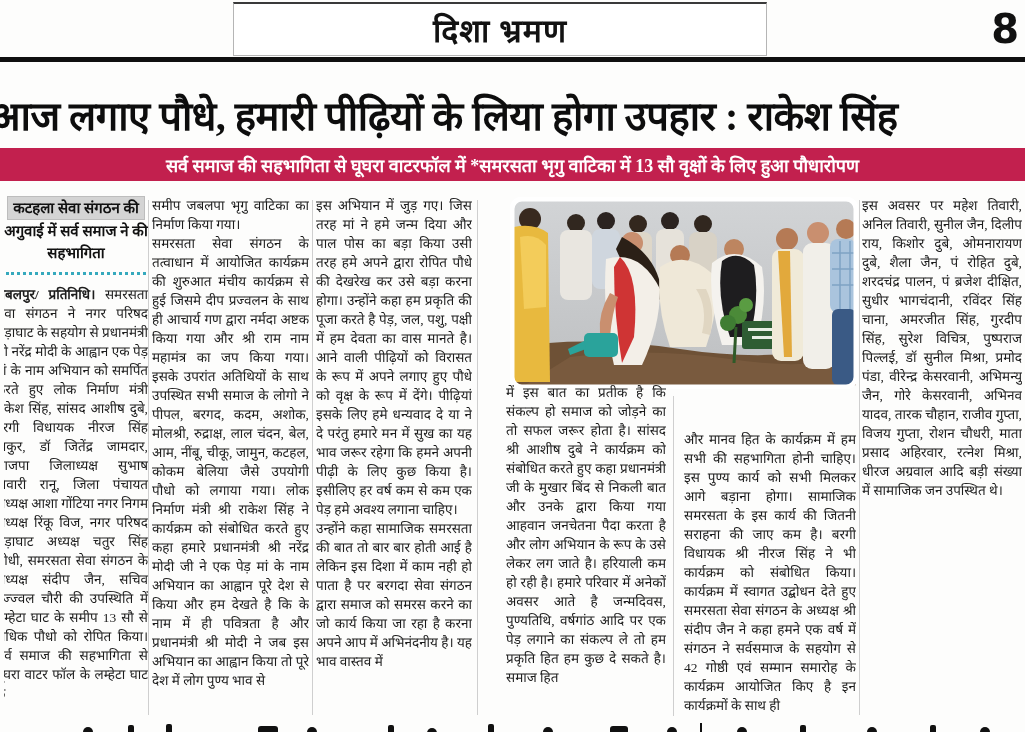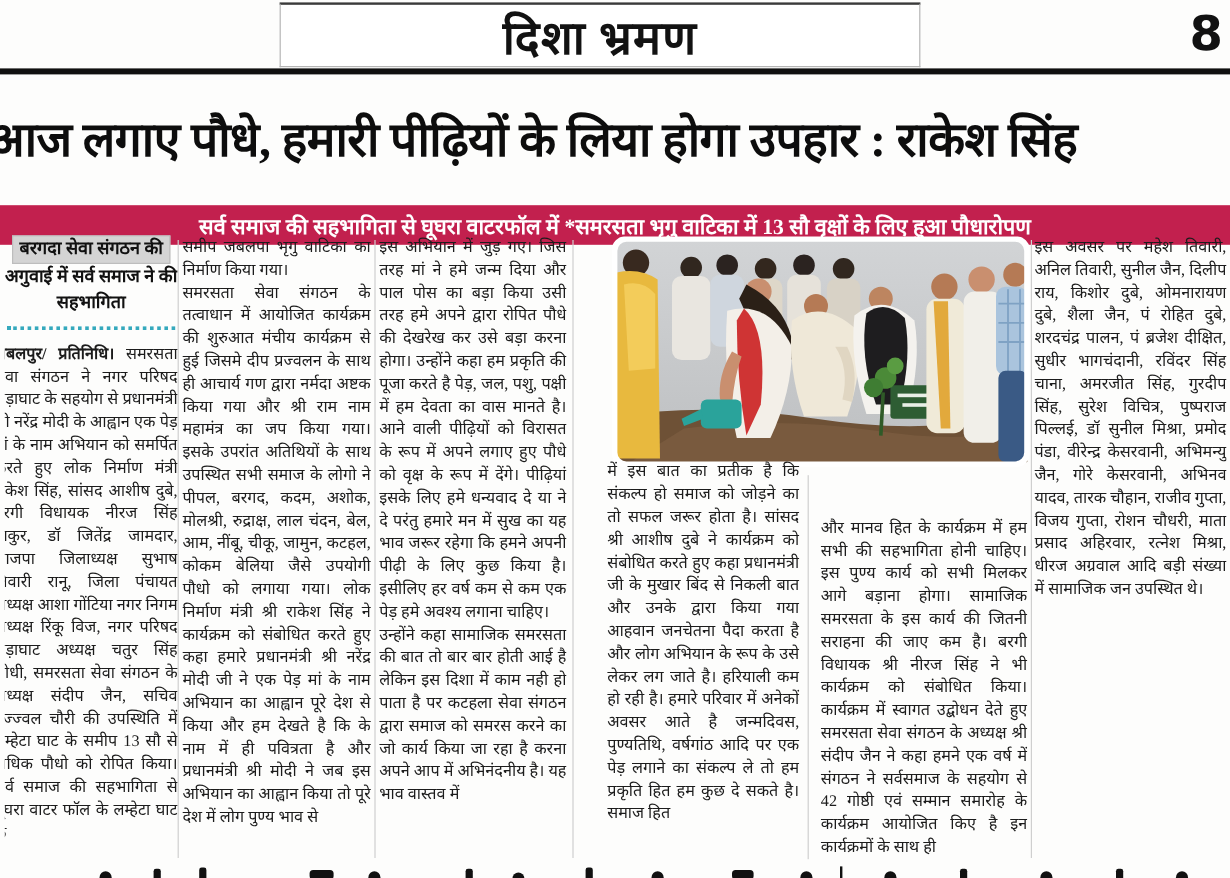--- a/index.html
+++ b/index.html
@@ -7,34 +7,34 @@
   .page {
     position:relative; width:1025px; height:732px; margin:0 auto;
     background:#fdfdfc; overflow:hidden; color:#171717;
   }
   
   .masthead-box {
     position:absolute; left:233px; top:2px; width:534px; height:54px;
     border:1px solid #b5b5b5; border-top:2px solid #3a3a3a; background:#fff;
     display:flex; align-items:center; justify-content:center;
   }
-  .masthead-title { font-size:39px; font-weight:bold; color:#121212; letter-spacing:1px; }
+  .masthead-title { font-size:32px; font-weight:bold; color:#121212; letter-spacing:1px; }
   .page-number {
     position:absolute; right:6px; top:6px; font-size:40px; font-weight:bold; color:#111;
     font-family:"DejaVu Sans", sans-serif;
   }
   .thick-rule { position:absolute; left:0; top:57px; width:1025px; height:5px; background:#101010; }
   
   .headline {
     position:absolute; left:-10px; top:70px; width:1045px; height:88px;
     font-size:40px; font-weight:bold; color:#0d0d0d; white-space:nowrap;
     display:flex; align-items:center; letter-spacing:-0.5px; overflow:hidden;
   }
   .subheadline-band {
-    position:absolute; left:0; top:171px; width:1025px; height:33px;
+    position:absolute; left:0; top:148px; width:1025px; height:33px;
     background:#c2204e; color:#ffffff; display:flex; align-items:center; justify-content:center;
     font-size:18px; font-weight:bold; white-space:nowrap; overflow:hidden;
   }
   
   .col {
     position:absolute; top:196px; height:522px; overflow:hidden;
     font-size:13.5px; line-height:19px; text-align:justify; color:#1c1c1c;
   }
   .col p { margin:0; }
   .col1 { left:4px;  width:144px; }
@@ -78,36 +78,36 @@
   <div class="thick-rule"></div>
 
   <div class="headline">आज लगाए पौधे, हमारी पीढ़ियों के लिया होगा उपहार :  राकेश सिंह</div>
 
   <div class="subheadline-band">
     <span>सर्व समाज की सहभागिता से घूघरा वाटरफॉल में *समरसता भृगु वाटिका में 13 सौ वृक्षों के लिए हुआ पौधारोपण</span>
   </div>
 
   <div class="col col1">
     <div class="kicker">
-      <span class="kicker-line1">बरगदा सेवा संगठन की</span><br>
+      <span class="kicker-line1">कटहला सेवा संगठन की</span><br>
       <span>अगुवाई में सर्व समाज ने की</span><br>
       <span>सहभागिता</span>
     </div>
     <div class="dotted-divider"></div>
     <p class="bodytext"><b class="dateline">जबलपुर/ प्रतिनिधि।</b> <span>समरसता सेवा संगठन ने नगर परिषद भेड़ाघाट के सहयोग से प्रधानमंत्री श्री नरेंद्र मोदी के आह्वान एक पेड़ मां के नाम अभियान को समर्पित करते हुए लोक निर्माण मंत्री राकेश सिंह, सांसद आशीष दुबे, बरगी विधायक नीरज सिंह ठाकुर, डॉ जितेंद्र जामदार, भाजपा जिलाध्यक्ष सुभाष तिवारी रानू, जिला पंचायत अध्यक्ष आशा गोंटिया नगर निगम अध्यक्ष रिंकू विज, नगर परिषद भेड़ाघाट अध्यक्ष चतुर सिंह लोधी, समरसता सेवा संगठन के अध्यक्ष संदीप जैन, सचिव उज्ज्वल चौरी की उपस्थिति में लम्हेटा घाट के समीप 13 सौ से अधिक पौधो को रोपित किया। सर्व समाज की सहभागिता से घूघरा वाटर फॉल के लम्हेटा घाट के</span></p>
   </div>
 
   <div class="col col2">
     <p>समीप जबलपा भृगु वाटिका का निर्माण किया गया।</p>
     <p>समरसता सेवा संगठन के तत्वाधान में आयोजित कार्यक्रम की शुरुआत मंचीय कार्यक्रम से हुई जिसमे दीप  प्रज्वलन के साथ ही आचार्य गण द्वारा नर्मदा अष्टक किया गया और श्री राम नाम महामंत्र का जप किया गया। इसके उपरांत अतिथियों के साथ उपस्थित सभी समाज के लोगो ने पीपल, बरगद, कदम, अशोक, मोलश्री, रुद्राक्ष, लाल चंदन, बेल, आम, नींबू, चीकू, जामुन, कटहल, कोकम बेलिया जैसे उपयोगी पौधो को लगाया गया। लोक निर्माण मंत्री श्री राकेश सिंह ने कार्यक्रम को संबोधित करते हुए कहा हमारे प्रधानमंत्री श्री नरेंद्र मोदी जी ने एक पेड़ मां के नाम अभियान का आह्वान पूरे देश से किया और हम देखते है कि के नाम में ही पवित्रता है और प्रधानमंत्री श्री मोदी ने जब इस अभियान का आह्वान किया तो पूरे देश में लोग पुण्य भाव से</p>
   </div>
 
   <div class="col col3">
     <p>इस अभियान में जुड़ गए। जिस तरह मां ने हमे जन्म दिया और पाल पोस का बड़ा किया उसी तरह हमे अपने द्वारा रोपित पौधे की देखरेख कर उसे बड़ा करना होगा। उन्होंने कहा हम प्रकृति की पूजा करते है पेड़, जल, पशु, पक्षी में हम देवता का वास मानते है। आने वाली पीढ़ियों को विरासत के रूप में अपने लगाए हुए पौधे को वृक्ष के रूप में देंगे। पीढ़ियां इसके लिए हमे धन्यवाद दे या ने दे परंतु हमारे मन में सुख का यह भाव जरूर रहेगा कि हमने अपनी पीढ़ी के लिए कुछ किया है। इसीलिए हर वर्ष कम से कम एक पेड़ हमे अवश्य लगाना चाहिए।</p>
-    <p>उन्होंने कहा सामाजिक समरसता की बात तो बार बार होती आई है लेकिन इस दिशा में काम नही हो पाता है पर कटहला सेवा संगठन द्वारा समाज को समरस करने का जो कार्य किया जा रहा है करना अपने आप में अभिनंदनीय है। यह भाव वास्तव में</p>
+    <p>उन्होंने कहा सामाजिक समरसता की बात तो बार बार होती आई है लेकिन इस दिशा में काम नही हो पाता है पर बरगदा सेवा संगठन द्वारा समाज को समरस करने का जो कार्य किया जा रहा है करना अपने आप में अभिनंदनीय है। यह भाव वास्तव में</p>
   </div>
 
   <div class="photo-wrap">
     <svg width="348" height="192" viewBox="0 0 348 192">
       <defs>
         <linearGradient id="sky" x1="0" y1="0" x2="0" y2="1">
           <stop offset="0" stop-color="#d2d4d6"></stop>
             <stop offset="1" stop-color="#bdbfc1"></stop>
         </linearGradient>
       </defs>

